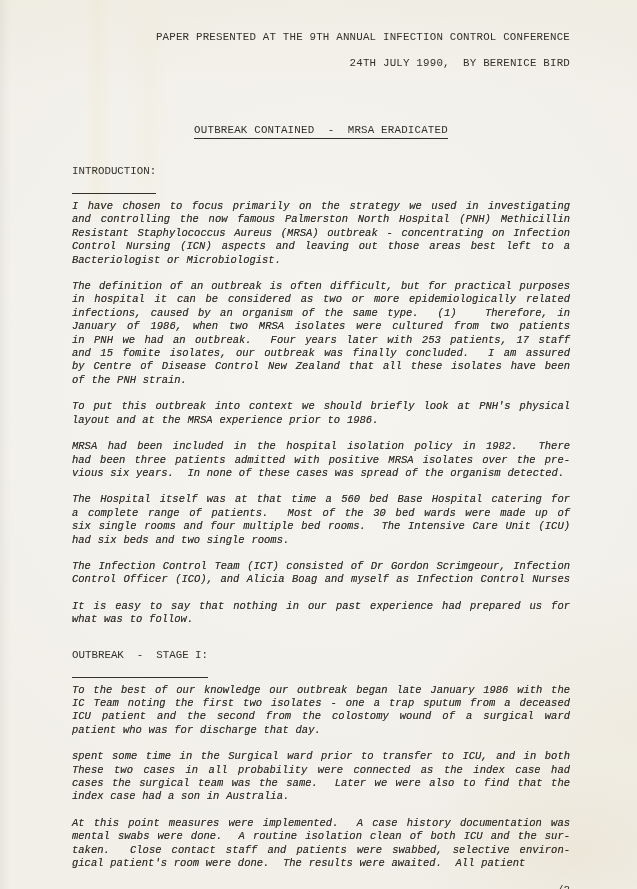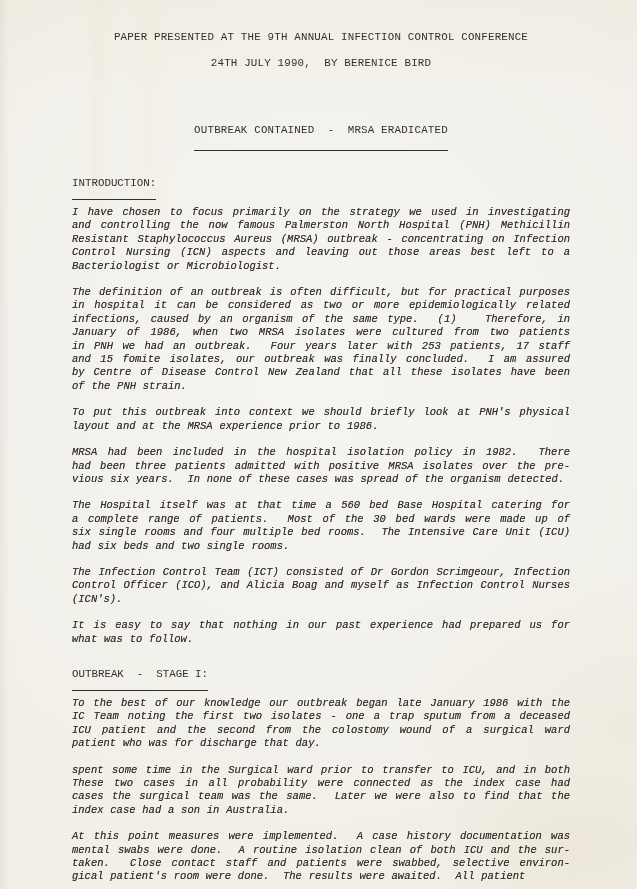--- a/index.html
+++ b/index.html
@@ -21,39 +21,39 @@
       radial-gradient(ellipse 90% 70% at 50% 42%, rgba(255,255,255,.35), transparent 80%),
       linear-gradient(90deg, rgba(186,182,172,.18) 0px, rgba(186,182,172,0) 10px),
       linear-gradient(90deg, transparent 0 88px, rgba(237,230,207,.38) 96px, rgba(237,230,207,0) 112px,
                       transparent 128px, rgba(239,233,213,.34) 148px, rgba(239,233,213,0) 170px, transparent 200px),
       linear-gradient(180deg, rgba(234,228,209,.25), rgba(234,228,209,0));
     background-repeat:no-repeat;
     background-size:auto,auto,auto,auto,637px 215px,637px 90px;
     overflow:hidden;
     color:var(--ink);
   }
-  .doc-header{text-align:center;font-size:10.8px;letter-spacing:.2px;}
+  .doc-header{text-align:right;font-size:10.8px;letter-spacing:.2px;}
   .doc-header .hline{line-height:13px;white-space:pre;}
   .doc-header .hline + .hline{margin-top:13px;}
   .title-wrap{text-align:center;margin-top:50px;}
   .utitle{
     display:inline-block;
     font-size:10.8px;
     white-space:pre;
     letter-spacing:.2px;
-    padding-bottom:14px;
+    padding-bottom:2px;
     border-bottom:1px solid var(--ink);
   }
   .doc-body{margin-top:26px;font-size:10.5px;}
   .heading{
     display:inline-block;
     font-size:10.8px;
     font-weight:normal;
     margin:0 0 6px 0;
-    padding-bottom:10px;
+    padding-bottom:16px;
     border-bottom:1px solid var(--ink);
     white-space:pre;
   }
   .doc-section + .doc-section{margin-top:22px;}
   .para{margin:0 0 13px 0;width:498px;}
   .line{
     line-height:13.4px;
     white-space:pre-wrap;
     word-spacing:.5px;
     text-shadow:0 0 .4px rgba(51,48,42,.65);
@@ -106,21 +106,20 @@
           <div class="line j">had been three patients admitted with positive MRSA isolates over the pre-</div>
           <div class="line">vious six years.  In none of these cases was spread of the organism detected.</div>
         </div><div class="para">
           <div class="line j">The Hospital itself was at that time a 560 bed Base Hospital catering for</div>
           <div class="line j">a complete range of patients.  Most of the 30 bed wards were made up of</div>
           <div class="line j">six single rooms and four multiple bed rooms.  The Intensive Care Unit (ICU)</div>
           <div class="line">had six beds and two single rooms.</div>
         </div><div class="para">
           <div class="line j">The Infection Control Team (ICT) consisted of Dr Gordon Scrimgeour, Infection</div>
           <div class="line j">Control Officer (ICO), and Alicia Boag and myself as Infection Control Nurses</div>
-          <div class="line">(ICN's).</div>
         </div><div class="para">
           <div class="line j">It is easy to say that nothing in our past experience had prepared us for</div>
           <div class="line">what was to follow.</div>
         </div></section>
       <section class="doc-section"><h2 class="heading">OUTBREAK  -  STAGE I:</h2><div class="para">
           <div class="line j">To the best of our knowledge our outbreak began late January 1986 with the</div>
           <div class="line j">IC Team noting the first two isolates - one a trap sputum from a deceased</div>
           <div class="line j">ICU patient and the second from the colostomy wound of a surgical ward</div>
           <div class="line">patient who was for discharge that day.</div>
         </div><div class="para">

